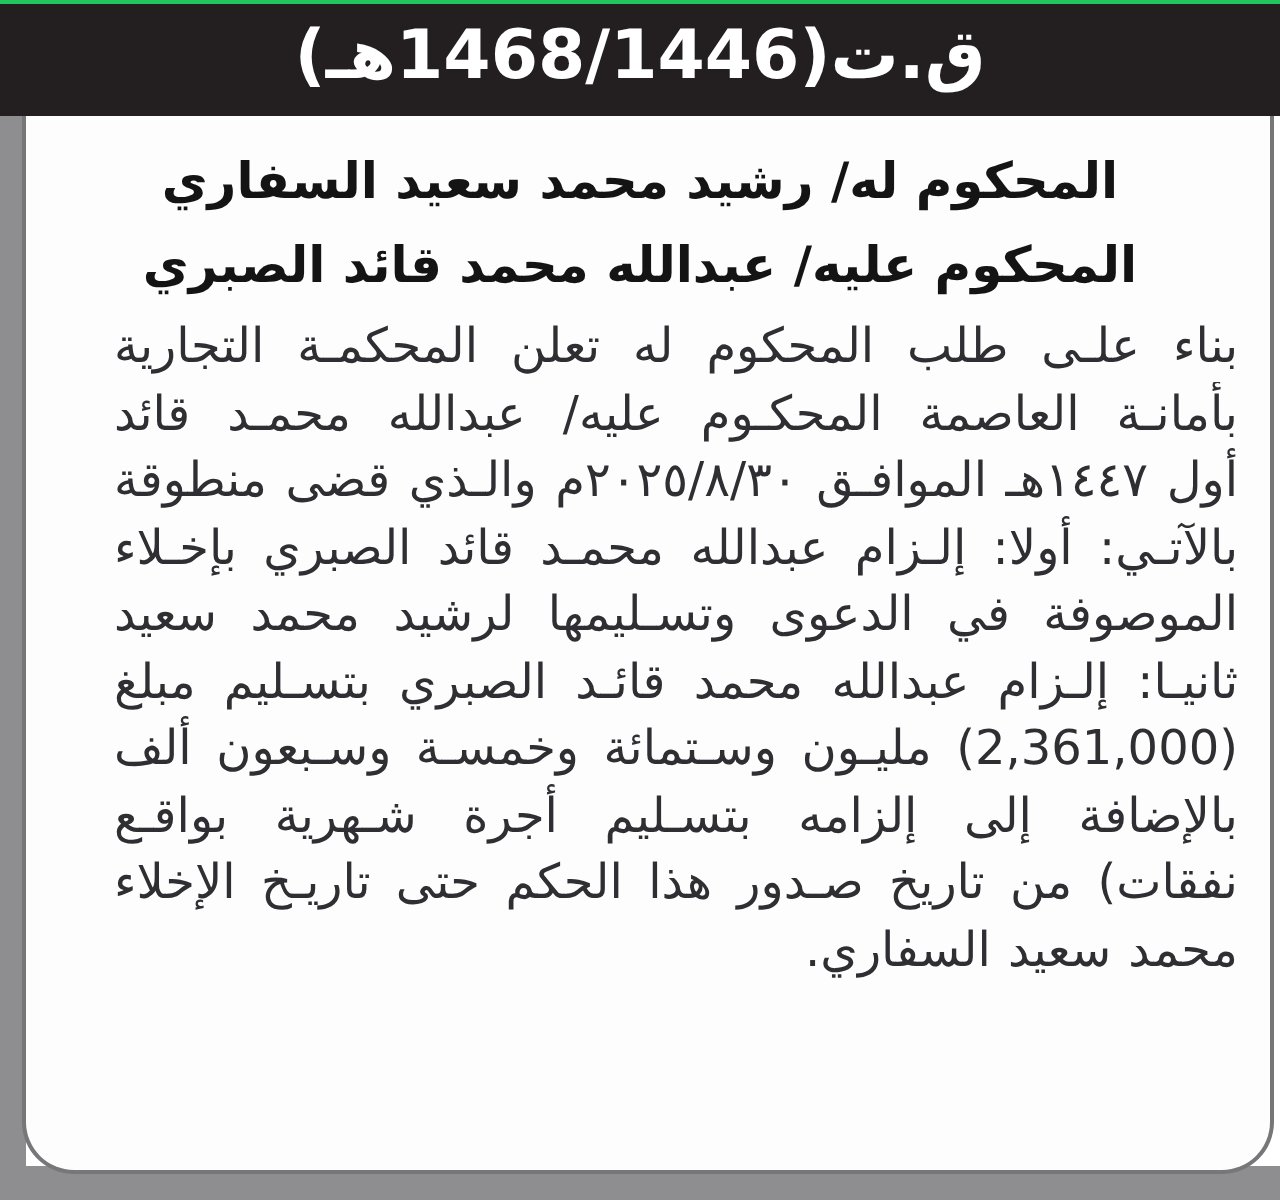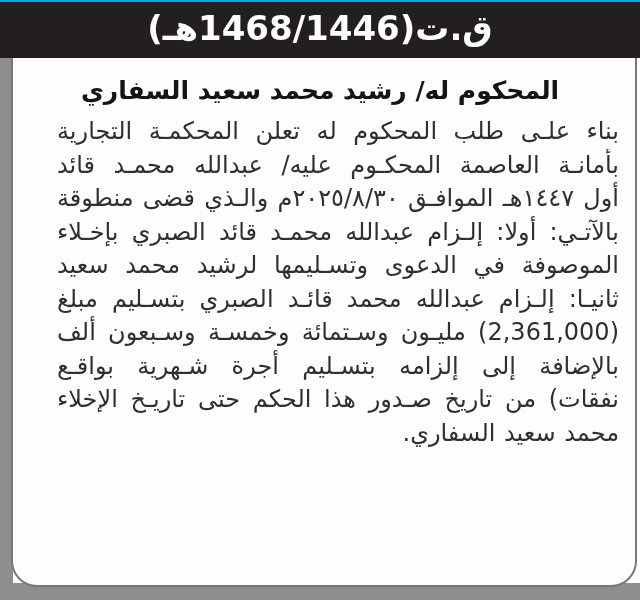--- a/index.html
+++ b/index.html
@@ -35,21 +35,21 @@
     position: absolute;
     left: 0; bottom: 0;
     width: 640px; height: 17px;
     background: var(--frame-gray);
   }
   .header-bar {
     position: absolute;
     top: 0; right: 0;
     width: 640px; height: 58px;
     background: var(--header-bg);
-    border-top: 2px solid #0ea5e9;
+    border-top: 2px solid #22c55e;
     display: flex;
     align-items: center;
     justify-content: center;
     z-index: 3;
   }
   .header-bar .case-ref {
     color: var(--header-text);
     font-size: 34px;
     font-weight: bold;
     letter-spacing: 0.5px;
@@ -106,20 +106,21 @@
   <div class="gray-bottom"></div>
 
   <div class="header-bar">
     <div class="case-ref">ق.ت(1468/1446هـ)</div>
   </div>
 
   <div class="notice-card">
 
     <div class="party-line">المحكوم له/ رشيد محمد سعيد السفاري</div>
 
+    <div class="party-line">المحكوم عليه/ عبدالله محمد قائد الصبري</div>
 
     <div class="notice-body">
       <div class="notice-line">بناء علـى طلب المحكوم له تعلن المحكمـة التجارية الابتدائية</div>
       <div class="notice-line">بأمانـة العاصمة المحكـوم عليه/ عبدالله محمـد قائد الصبري</div>
       <div class="notice-line">أول ١٤٤٧هـ الموافـق ٢٠٢٥/٨/٣٠م والـذي قضى منطوقة</div>
       <div class="notice-line">بالآتـي: أولا: إلـزام عبدالله محمـد قائد الصبري بإخـلاء العين</div>
       <div class="notice-line">الموصوفة في الدعوى وتسـليمها لرشيد محمد سعيد السفاري</div>
       <div class="notice-line">ثانيـا: إلـزام عبدالله محمد قائـد الصبري بتسـليم مبلغ وقدره</div>
       <div class="notice-line">(2,361,000) مليـون وسـتمائة وخمسـة وسـبعون ألف ريال،</div>
       <div class="notice-line">بالإضافة إلى إلزامه بتسـليم أجرة شـهرية بواقـع (١٠٥,٠٠٠</div>

